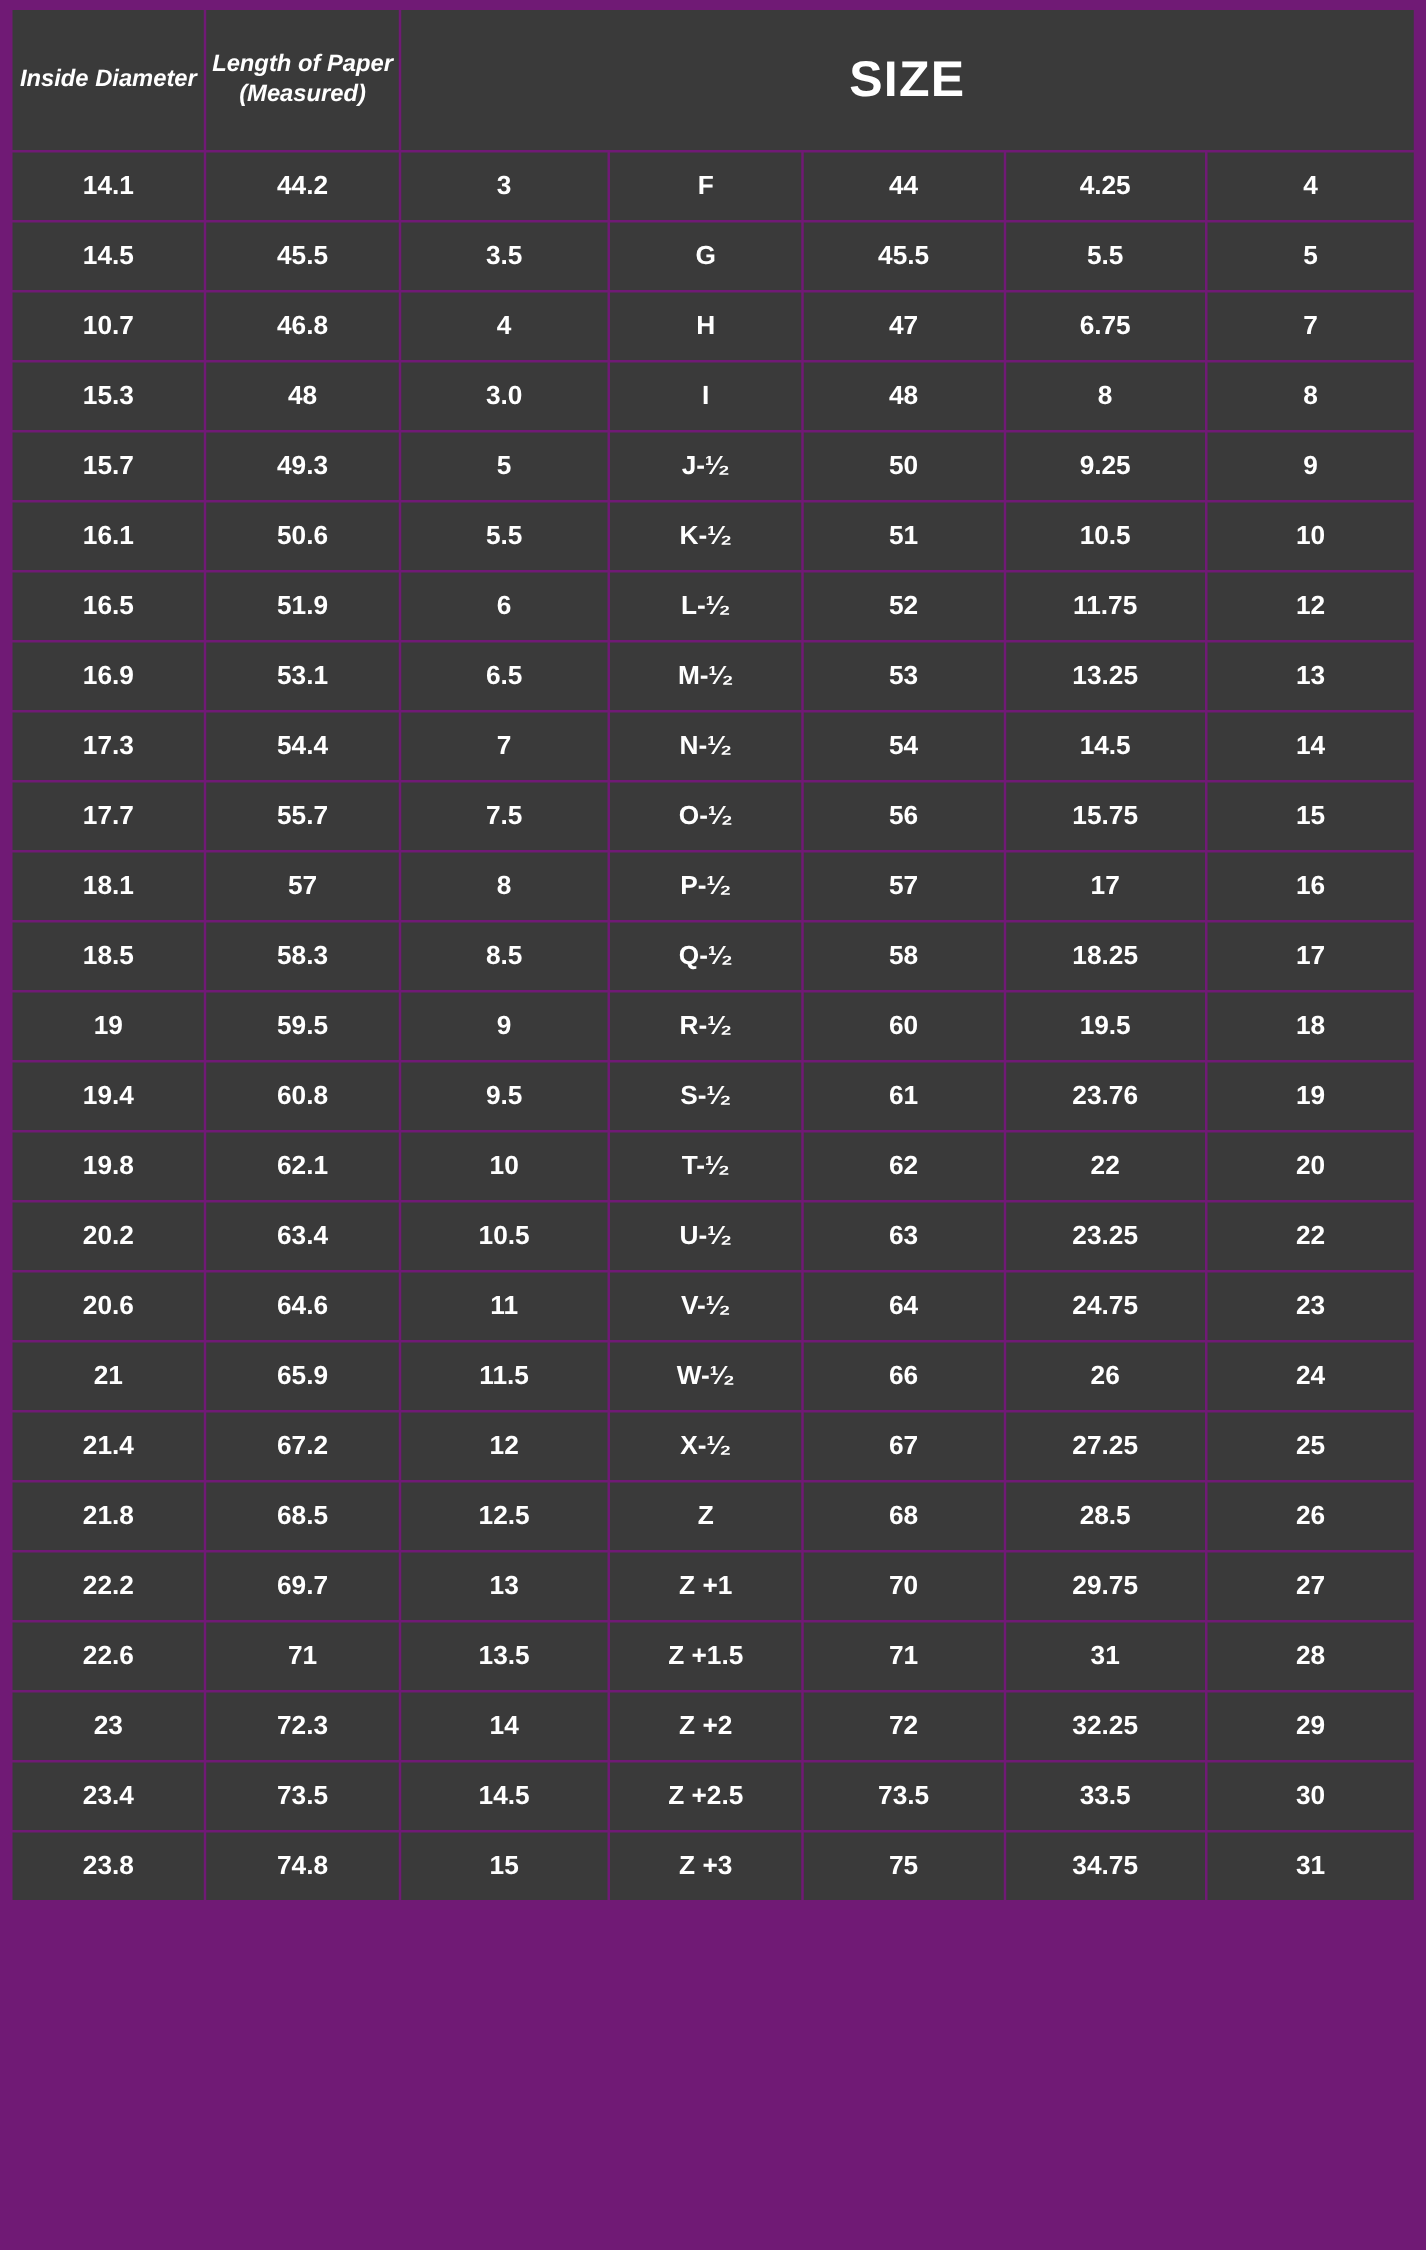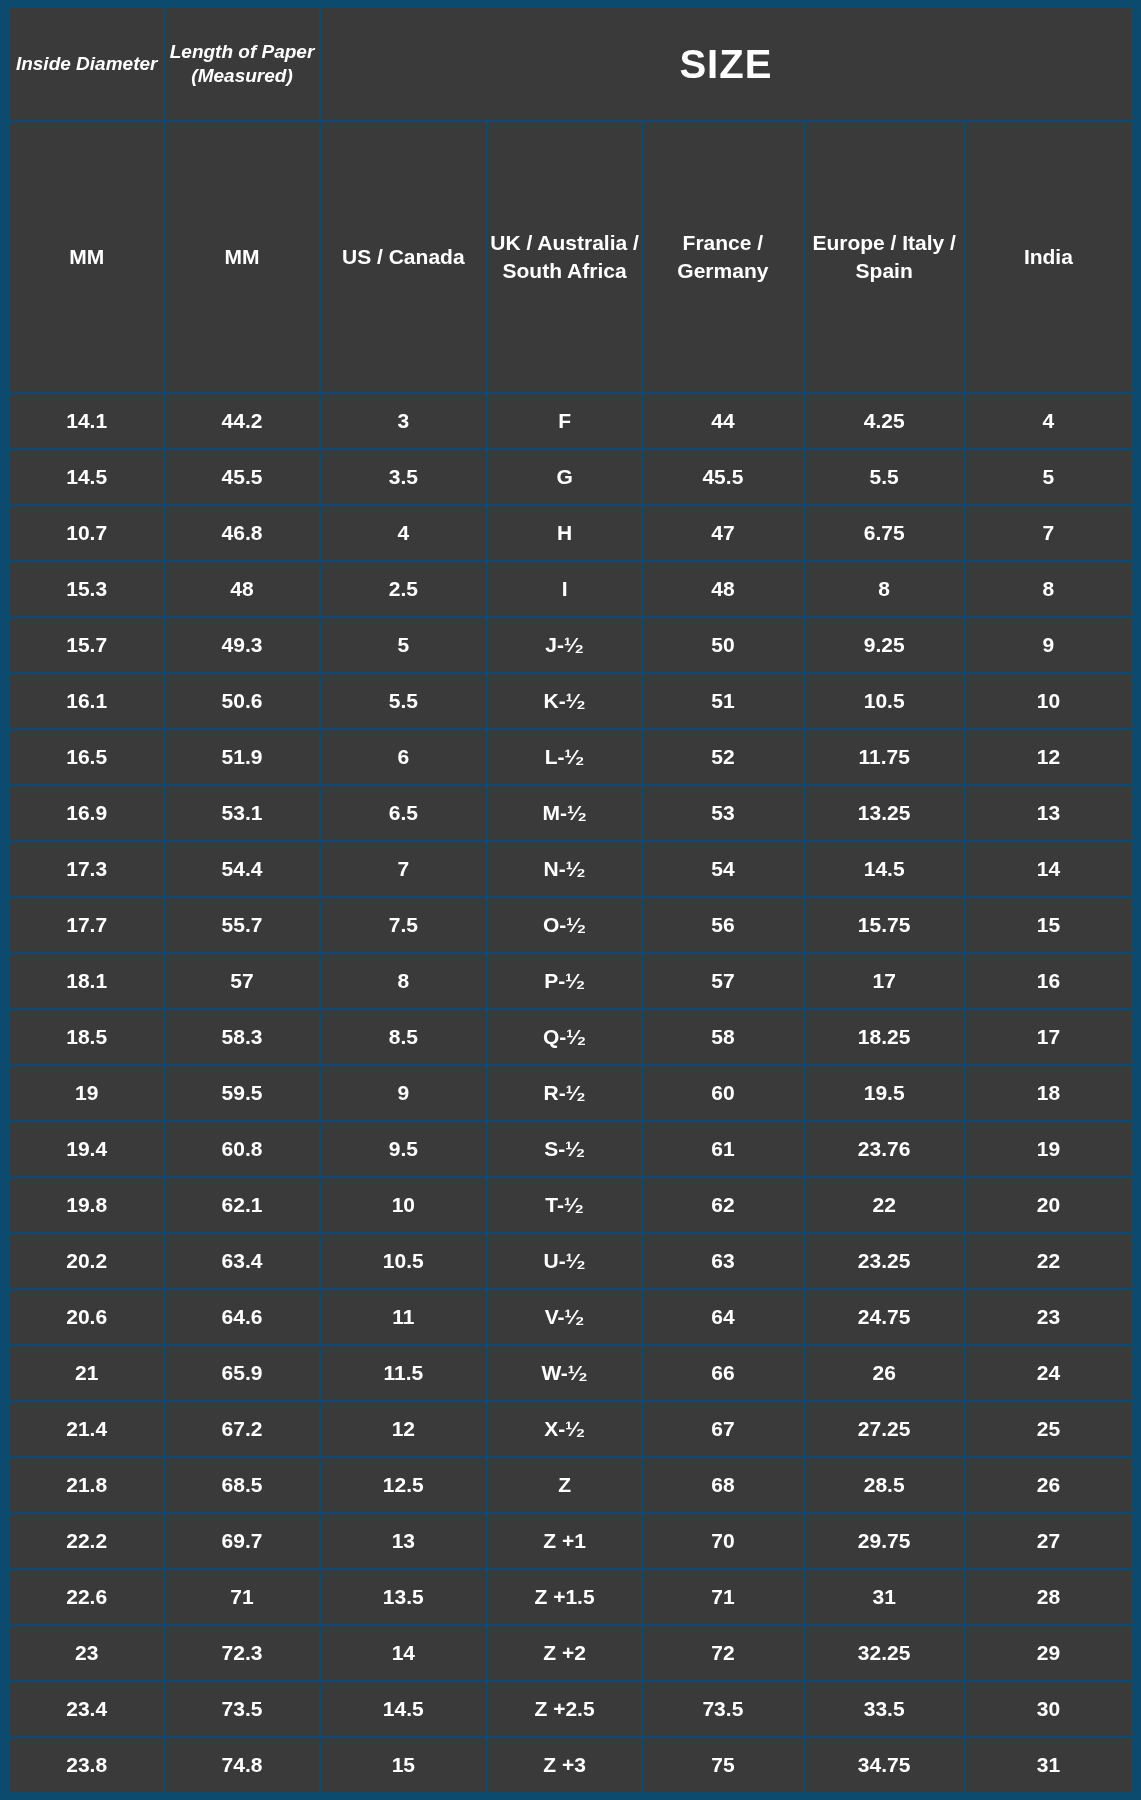--- a/index.html
+++ b/index.html
@@ -9,21 +9,21 @@
   }
   body {
     width: 1141px;
     height: 1800px;
     font-family: "Liberation Sans", sans-serif;
     color: #ffffff;
   }
   .sheet {
     width: 1141px;
     height: 1800px;
-    background: #0c4a6e;
+    background: #701a75;
     box-sizing: border-box;
     padding: 6px 8px 16px 8px;
   }
   table.size-table {
     border-collapse: separate;
     border-spacing: 2px;
     width: 100%;
     table-layout: fixed;
   }
   table.size-table td, table.size-table th {
@@ -82,29 +82,20 @@
         <col class="c4">
         <col class="c5">
         <col class="c6">
     </colgroup>
     <thead>
       <tr>
         <th class="hdr-top-cell">Inside Diameter</th>
         <th class="hdr-top-cell">Length of Paper (Measured)</th>
         <th class="hdr-size-cell" colspan="5">SIZE</th>
       </tr>
-      <tr>
-        <th class="hdr-unit-cell">MM</th>
-        <th class="hdr-unit-cell">MM</th>
-        <th class="hdr-unit-cell">US / Canada</th>
-        <th class="hdr-unit-cell">UK / Australia / South Africa</th>
-        <th class="hdr-unit-cell">France / Germany</th>
-        <th class="hdr-unit-cell">Europe / Italy / Spain</th>
-        <th class="hdr-unit-cell">India</th>
-      </tr>
     </thead>
     <tbody id="table-body">
         <tr class="data-row">
           <td>14.1</td>
           <td>44.2</td>
           <td>3</td>
           <td>F</td>
           <td>44</td>
           <td>4.25</td>
           <td>4</td>
@@ -123,21 +114,21 @@
           <td>46.8</td>
           <td>4</td>
           <td>H</td>
           <td>47</td>
           <td>6.75</td>
           <td>7</td>
         </tr>
         <tr class="data-row">
           <td>15.3</td>
           <td>48</td>
-          <td>2.5</td>
+          <td>3.0</td>
           <td>I</td>
           <td>48</td>
           <td>8</td>
           <td>8</td>
         </tr>
         <tr class="data-row">
           <td>15.7</td>
           <td>49.3</td>
           <td>5</td>
           <td>J-¹⁄₂</td>

